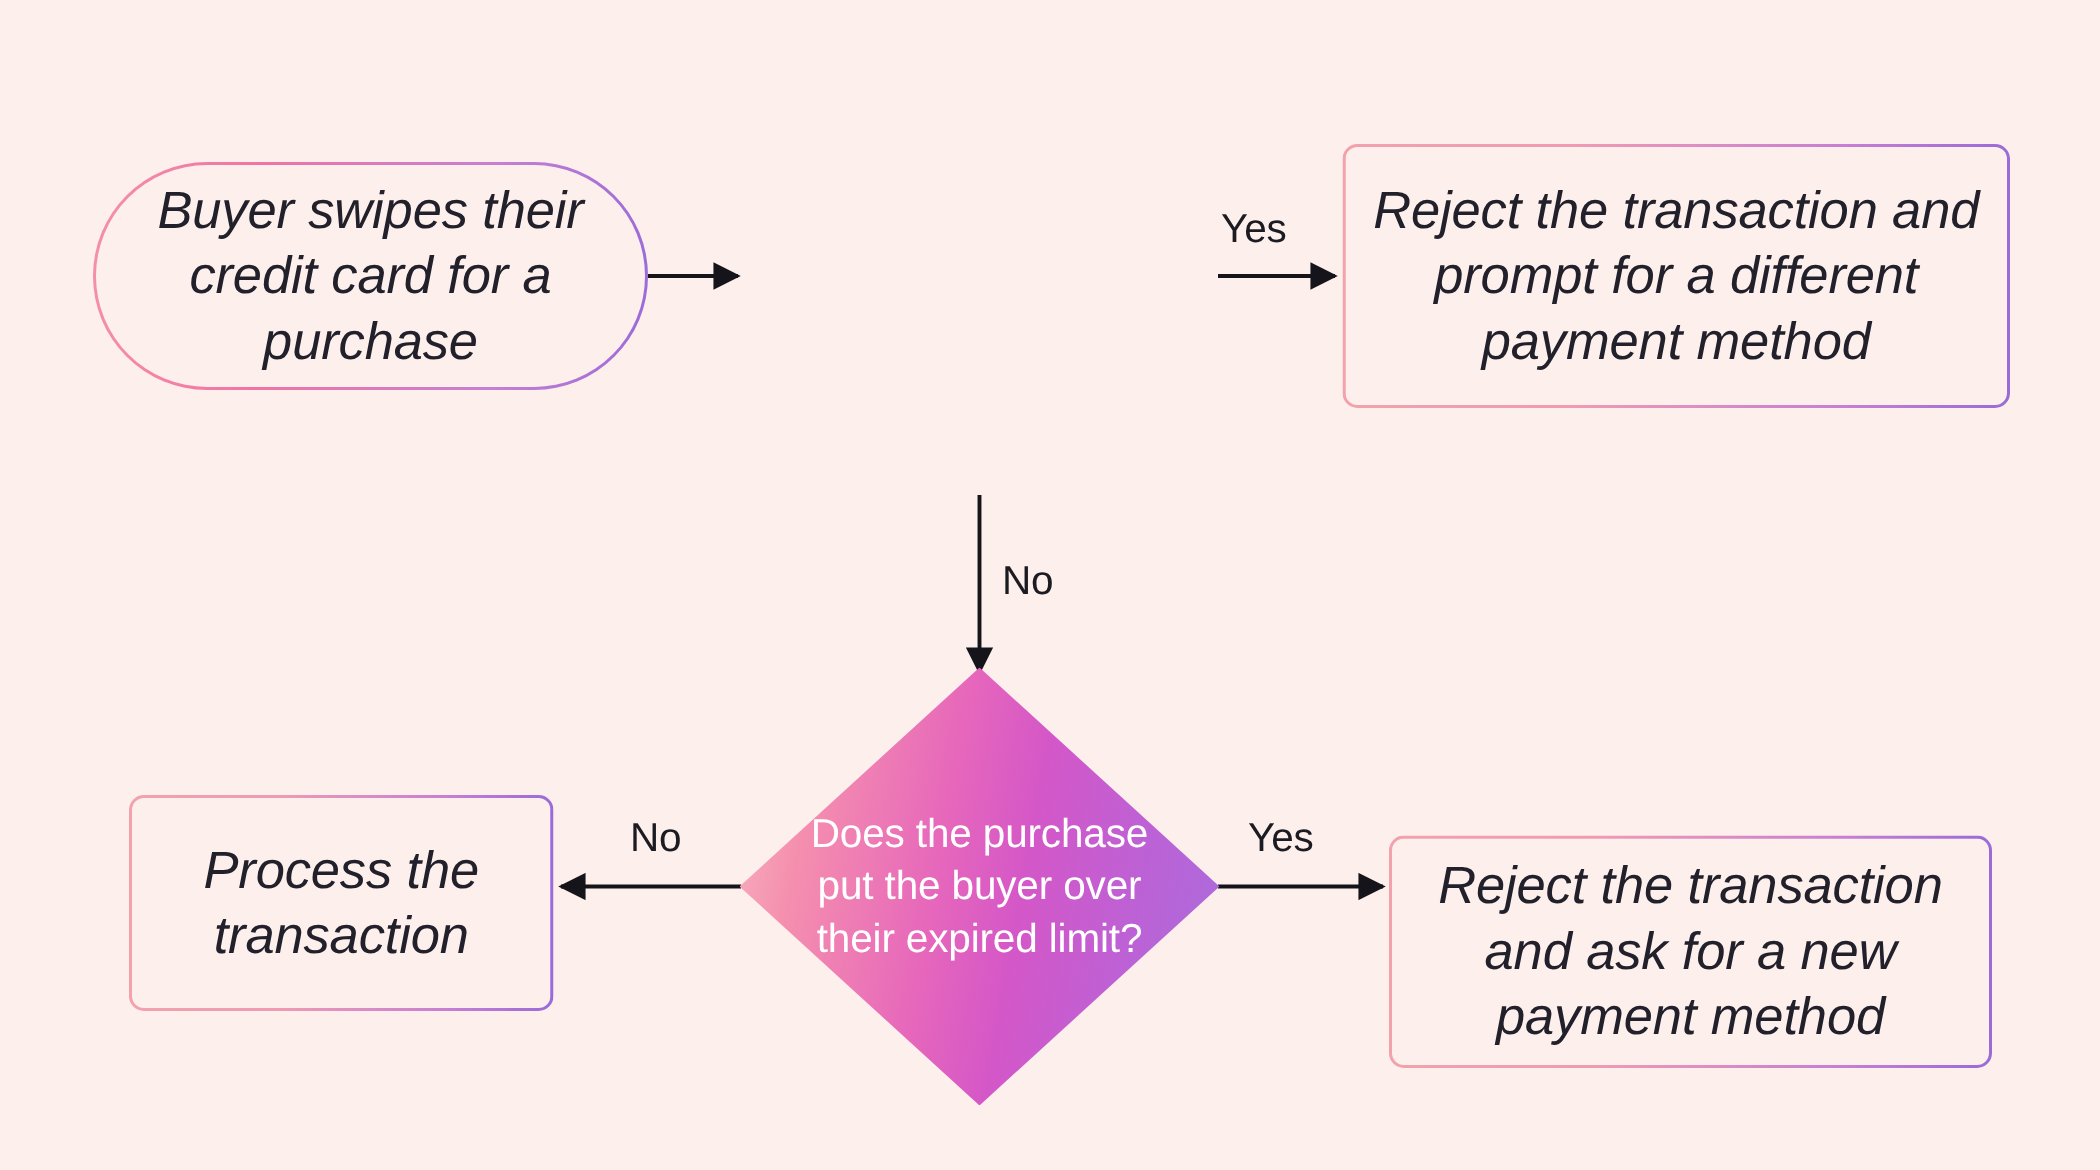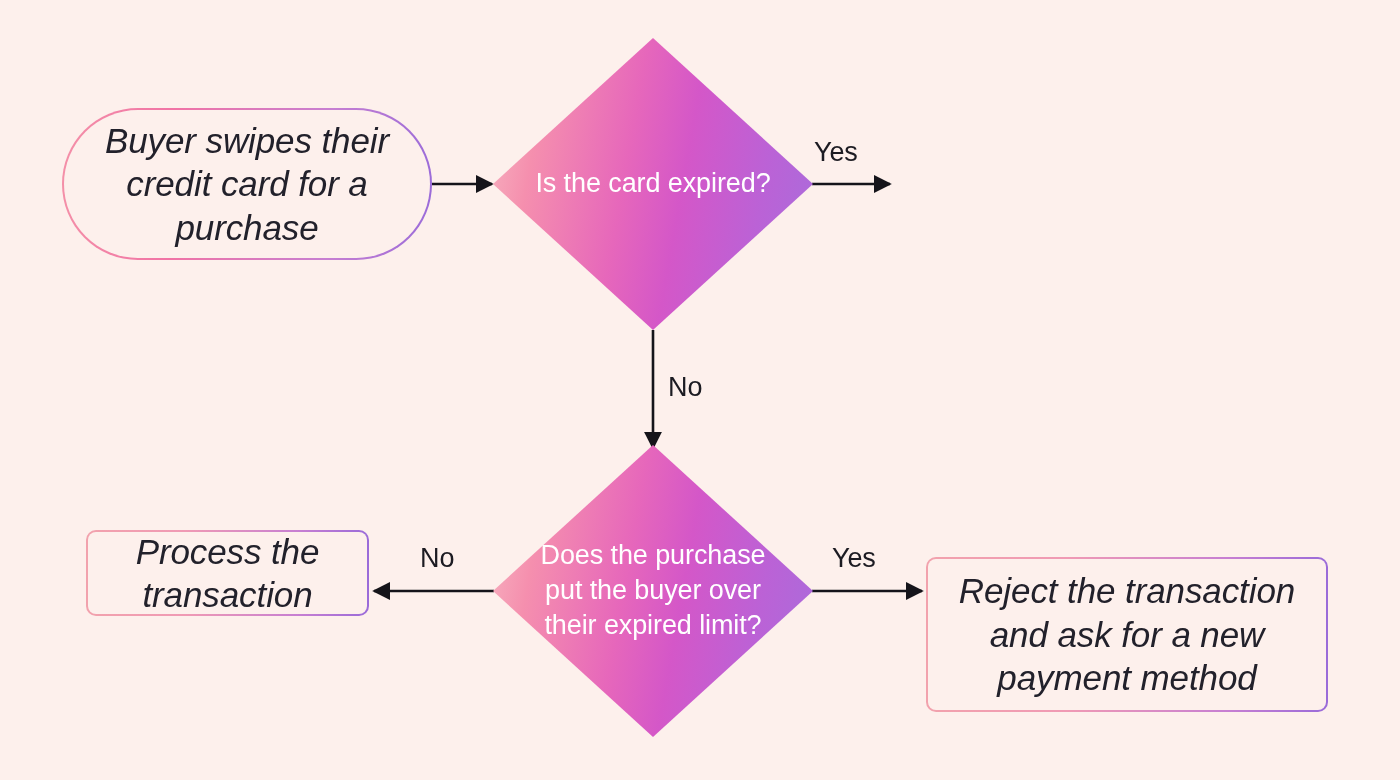--- a/index.html
+++ b/index.html
@@ -135,36 +135,35 @@
 
     <g>
       <line x1="494" y1="591" x2="374" y2="591" stroke="#15141a" stroke-width="2.6" marker-end="url(#arrowR)"></line>
     </g>
   </svg>
 
   <div class="node pill" style="left:62px; top:108px; width:370px; height:152px;">
     <span class="pill-label">Buyer swipes their credit card for a purchase</span>
   </div>
 
-  <div class="diamond-wrap" style="left:493px; top:38px; width:320px; height:292px;">
-    <div class="diamond-shape"></div>
-    <div class="diamond-text">Is the card expired?</div>
+
+  <div class="node box" style="left:895px; top:96px; width:445px; height:176px;">
+    <span class="box-label">Reject the transaction and prompt for a different payment method</span>
   </div>
-
 
   <div class="diamond-wrap" style="left:493px; top:445px; width:320px; height:292px;">
     <div class="diamond-shape"></div>
     <div class="diamond-text">Does the purchase put the buyer over their expired limit?</div>
   </div>
 
   <div class="node box" style="left:926px; top:513px; width:402px; height:155px;margin-top:44px;">
     <span class="box-label">Reject the transaction and ask for a new payment method</span>
   </div>
 
-  <div class="node box" style="left:86px; top:530px; width:283px; height:86px;">
+  <div class="node box" style="left:86px; top:530px; width:283px; height:144px;">
     <span class="box-label">Process the transaction</span>
   </div>
 
   <div class="edge-label" style="left:814px; top:137px;">Yes</div>
 
   <div class="edge-label" style="left:668px; top:372px;">No</div>
 
   <div class="edge-label" style="left:832px; top:543px;">Yes</div>
 
   <div class="edge-label" style="left:420px; top:543px;">No</div>

